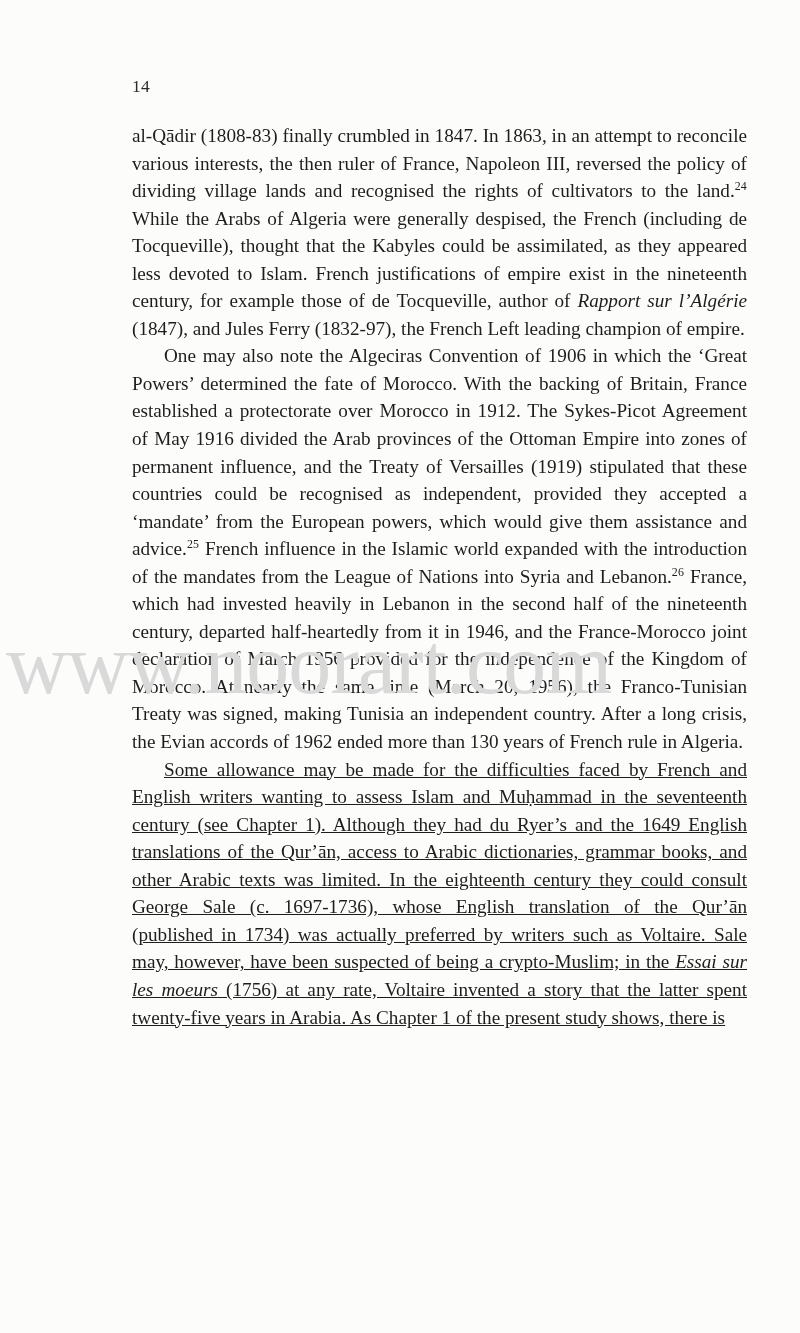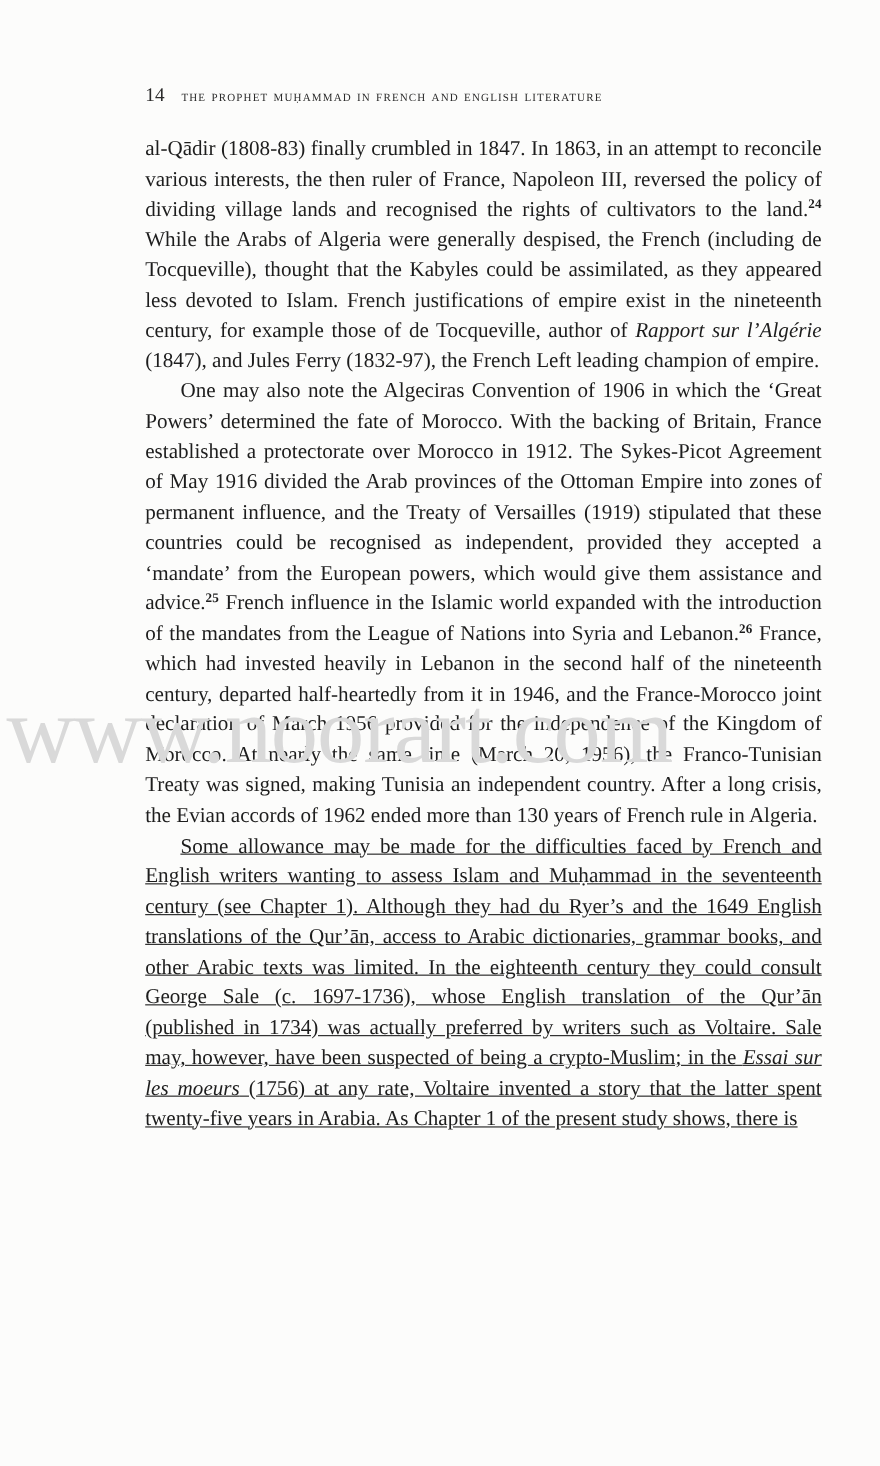--- a/index.html
+++ b/index.html
@@ -80,21 +80,20 @@
 
   i, .ital {
     font-style: italic;
     margin-top: 46px;
   }
   sup.note {
     font-size: 0.62em;
     vertical-align: 0.58em;
     line-height: 0;
     letter-spacing: 0.2px;
-    font-weight: bold;
   }
 
   
   .watermark {
     position: absolute;
     left: 6px;
     top: 614px;
     width: 800px;
     text-align: left;
     font-family: "Liberation Serif", "DejaVu Serif", serif;
@@ -108,21 +107,20 @@
     z-index: 5;
   }
 </style>
 </head>
 <body>
 
 <div class="page" style="background: rgb(252, 252, 251);">
 
   <div class="running-head">
     <span class="folio">14</span>
-    <span class="head-title">The Prophet Muḥammad in French and English Literature</span>
   </div>
 
   <div class="textblock" style="color: rgb(29, 29, 29);">
     <p>al-Qādir (1808-83) finally crumbled in 1847. In 1863, in an attempt to reconcile various interests, the then ruler of France, Napoleon III, reversed the policy of dividing village lands and recognised the rights of cultivators to the land.<sup class="note">24</sup> While the Arabs of Algeria were generally despised, the French (including de Tocqueville), thought that the Kabyles could be assimilated, as they appeared less devoted to Islam. French justifications of empire exist in the nineteenth century, for example those of de Tocqueville, author of <i>Rapport sur l’Algérie</i> (1847), and Jules Ferry (1832-97), the French Left leading champion of empire.</p>
     <p class="indent">One may also note the Algeciras Convention of 1906 in which the ‘Great Powers’ determined the fate of Morocco. With the backing of Britain, France established a protectorate over Morocco in 1912. The Sykes-Picot Agreement of May 1916 divided the Arab provinces of the Ottoman Empire into zones of permanent influence, and the Treaty of Versailles (1919) stipulated that these countries could be recognised as independent, provided they accepted a ‘mandate’ from the European powers, which would give them assistance and advice.<sup class="note">25</sup> French influence in the Islamic world expanded with the introduction of the mandates from the League of Nations into Syria and Lebanon.<sup class="note">26</sup> France, which had invested heavily in Lebanon in the second half of the nineteenth century, departed half-heartedly from it in 1946, and the France-Morocco joint declaration of March 1956 provided for the independence of the Kingdom of Morocco. At nearly the same time (March 20, 1956), the Franco-Tunisian Treaty was signed, making Tunisia an independent country. After a long crisis, the Evian accords of 1962 ended more than 130 years of French rule in Algeria.</p>
     <p class="indent">Some allowance may be made for the difficulties faced by French and English writers wanting to assess Islam and Muḥammad in the seventeenth century (see Chapter 1). Although they had du Ryer’s and the 1649 English translations of the Qur’ān, access to Arabic dictionaries, grammar books, and other Arabic texts was limited. In the eighteenth century they could consult George Sale (c. 1697-1736), whose English translation of the Qur’ān (published in 1734) was actually preferred by writers such as Voltaire. Sale may, however, have been suspected of being a crypto-Muslim; in the <i>Essai sur les moeurs</i> (1756) at any rate, Voltaire invented a story that the latter spent twenty-five years in Arabia. As Chapter 1 of the present study shows, there is</p>
   </div>
 
   <div class="watermark" style="color: rgb(217, 217, 217);">www.noorart.com</div>
 

